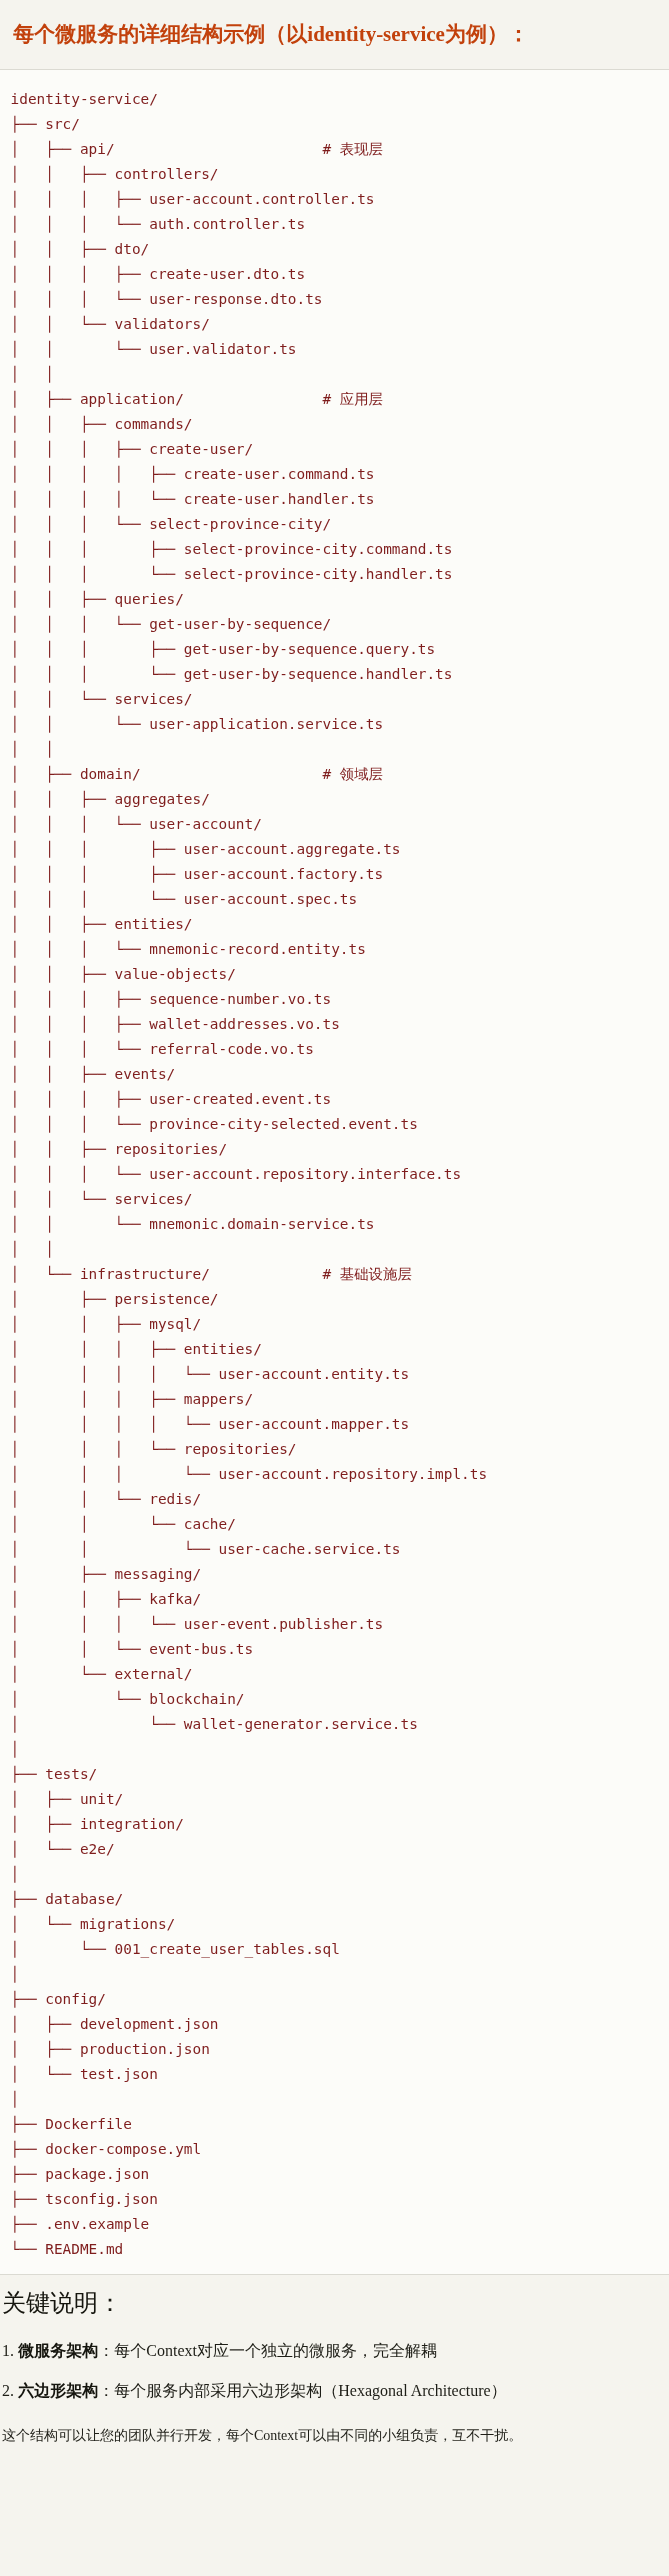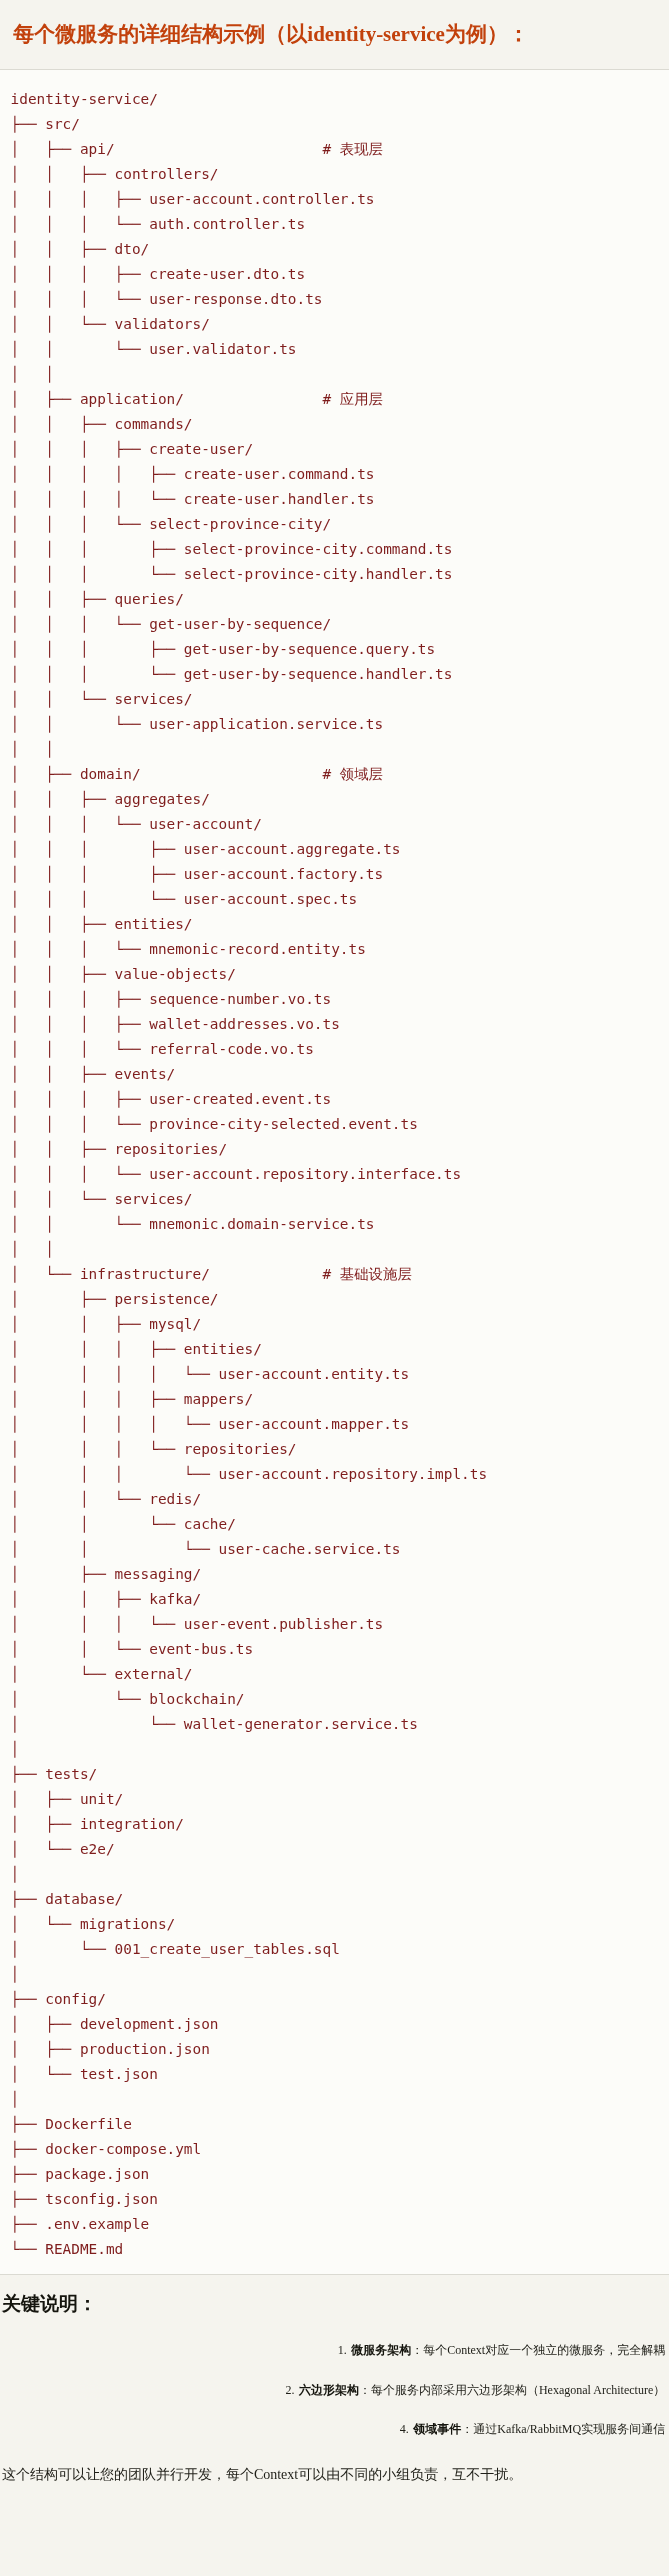--- a/index.html
+++ b/index.html
@@ -30,31 +30,30 @@
     font-size:14.4px;
     line-height:25px;
     color:#7f1d1d;
     white-space:pre;
   }
   .notes{
     padding:16.3px 3.8px 0 1.9px;
   }
   .notes-heading{
     margin:0 0 25px 0;
-    font-size:19px;
+    font-size:24px;
     line-height:25px;
-    font-weight:700;
+    font-weight:400;
     color:#15150e;
   }
   .note-item{
     margin:0 0 20.6px 0;
-    font-size:12px;
+    font-size:16px;
     line-height:19px;
     color:#1e1e17;
-    text-align:right;
   }
   .note-num{margin-right:4.4px;}
   .note-label{font-weight:700;color:#15150e;}
   .closing-paragraph{
     margin:26px 0 0 0;
     font-size:14px;
     line-height:19px;
     color:#1e1e17;
   }
 </style>
@@ -154,19 +153,18 @@
 </div>
 
 <div class="notes">
   <h3 class="notes-heading">关键说明：</h3>
 
   <p class="note-item"><span class="note-num">1.</span><span class="note-label">微服务架构</span><span class="note-text">：每个Context对应一个独立的微服务，完全解耦</span></p>
 
   <p class="note-item"><span class="note-num">2.</span><span class="note-label">六边形架构</span><span class="note-text">：每个服务内部采用六边形架构（Hexagonal Architecture）</span></p>
 
 
-  <p class="note-item"><span class="note-num">4.</span><span class="note-label">领域事件</span><span class="note-text">：通过Kafka/RabbitMQ实现服务间通信</span></p>
 
 
 
   <p class="closing-paragraph">这个结构可以让您的团队并行开发，每个Context可以由不同的小组负责，互不干扰。</p>
 </div>
 
 
 </body></html>

